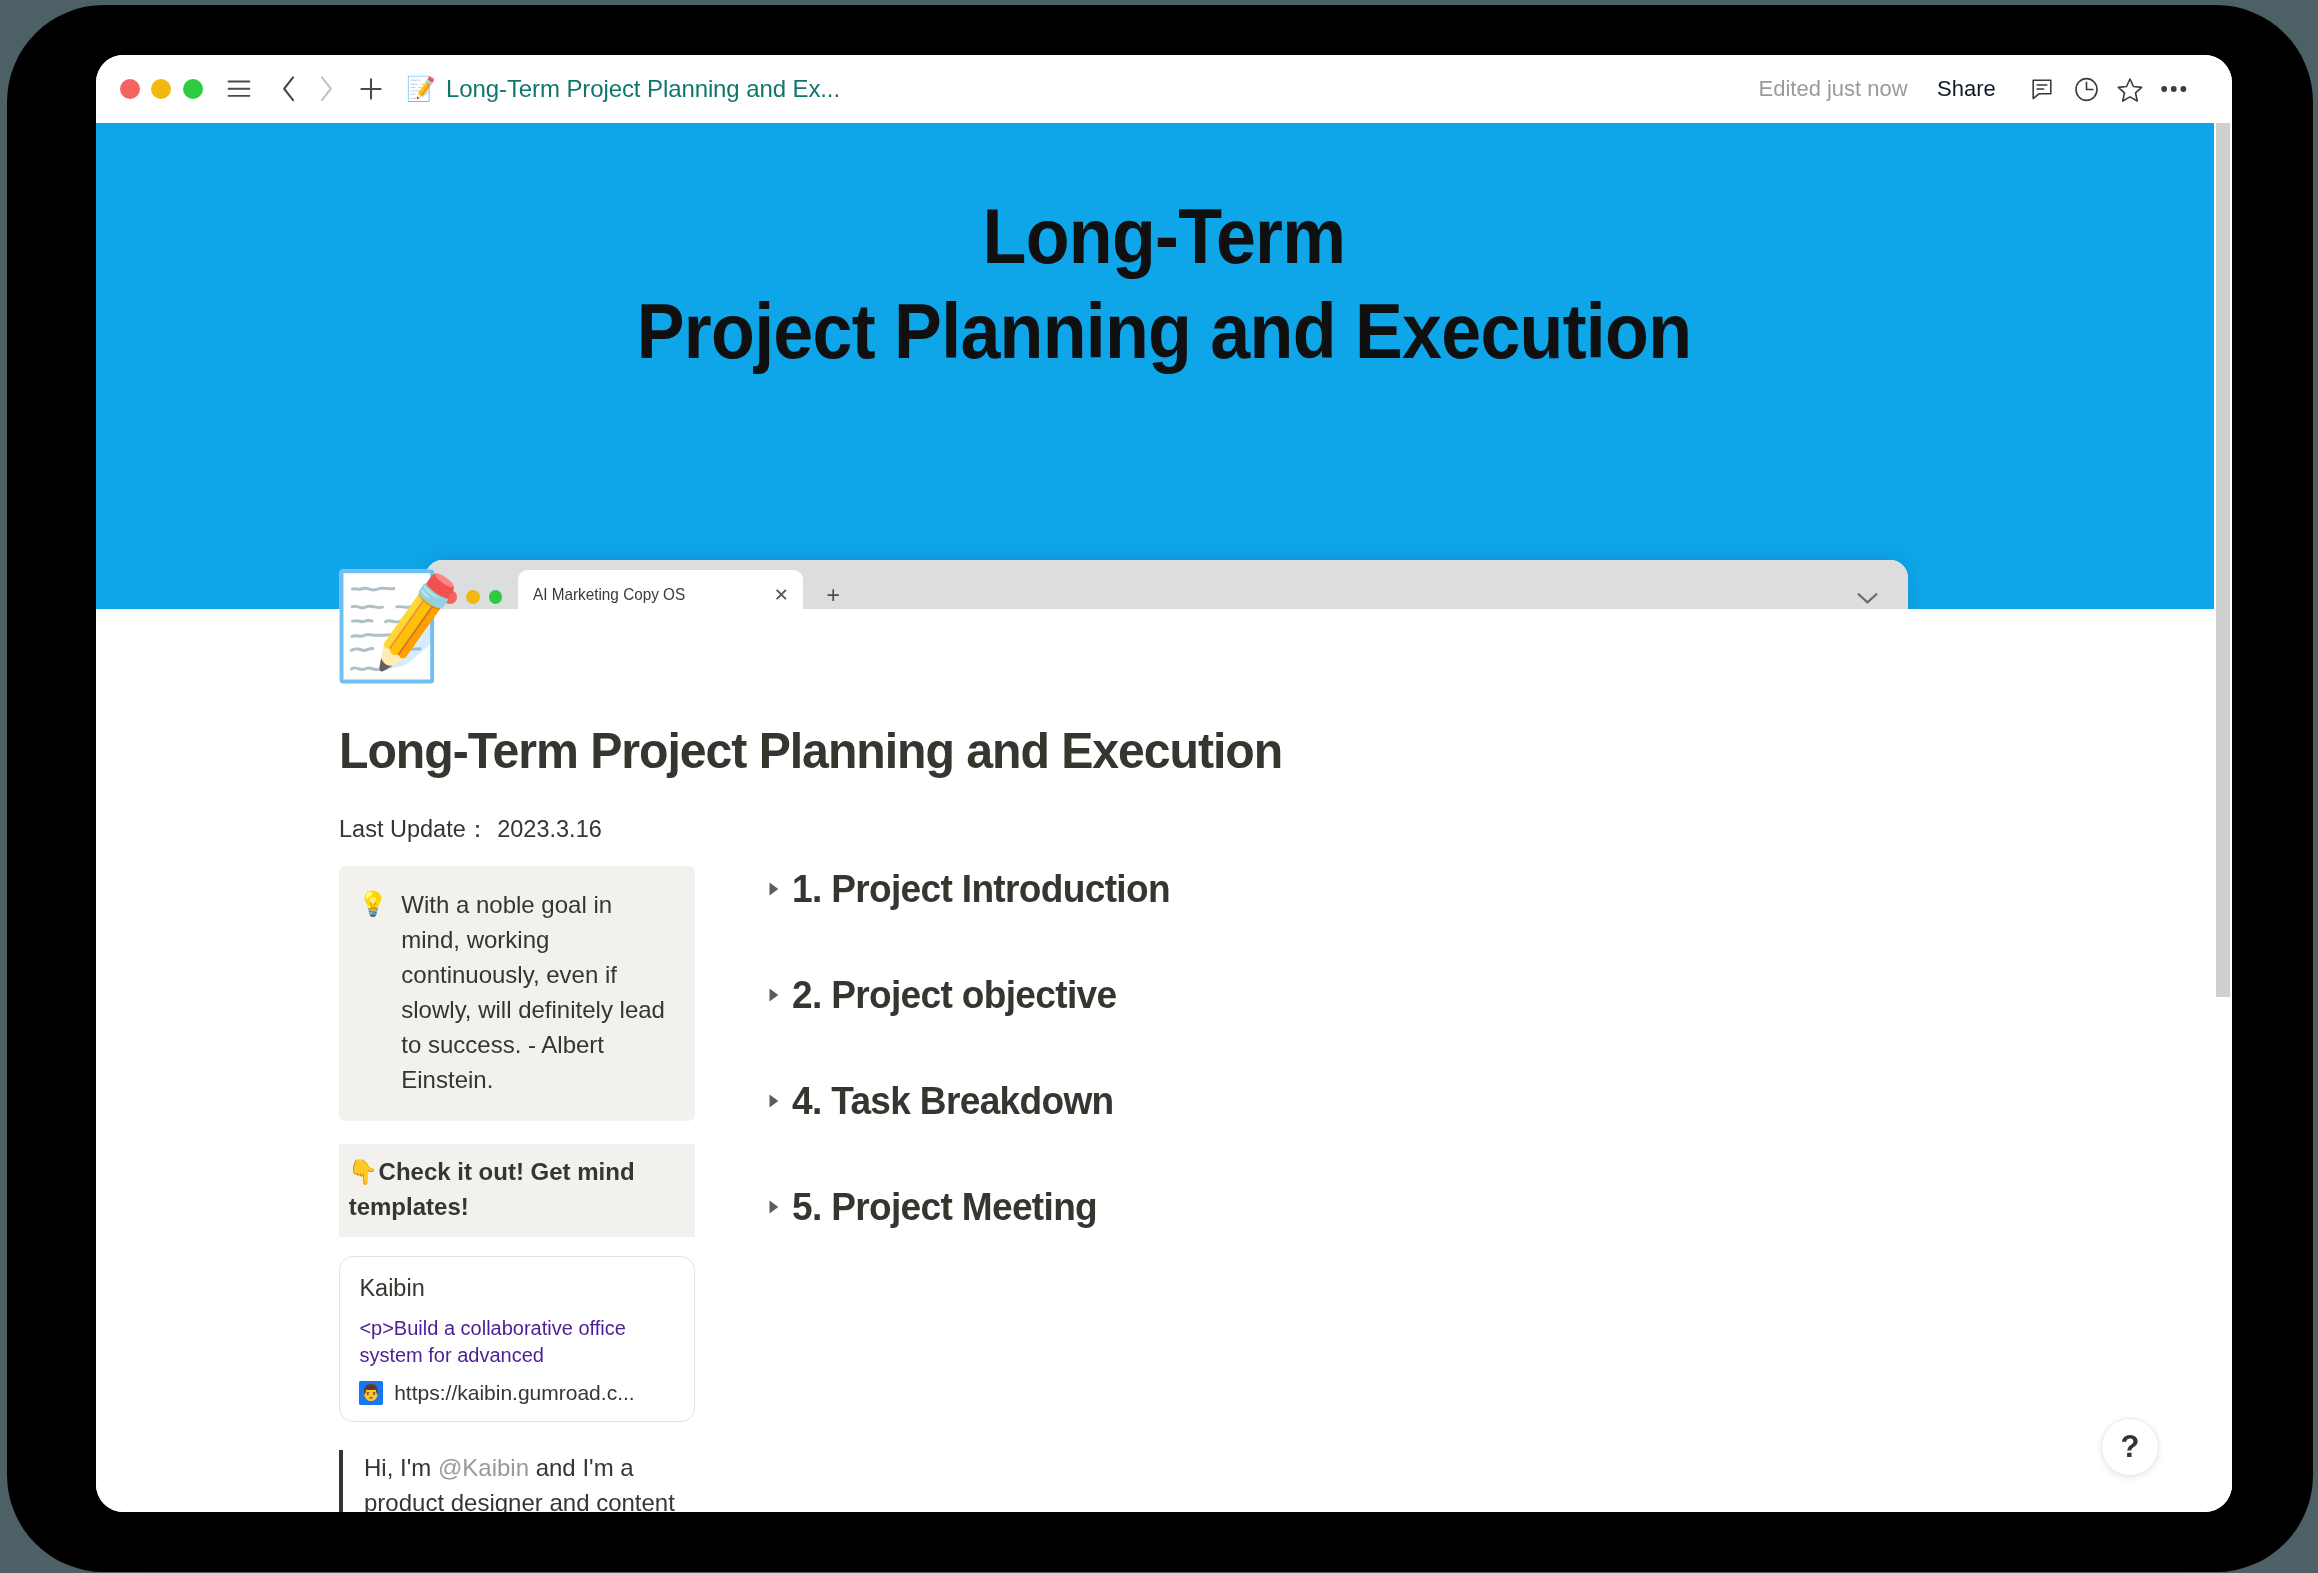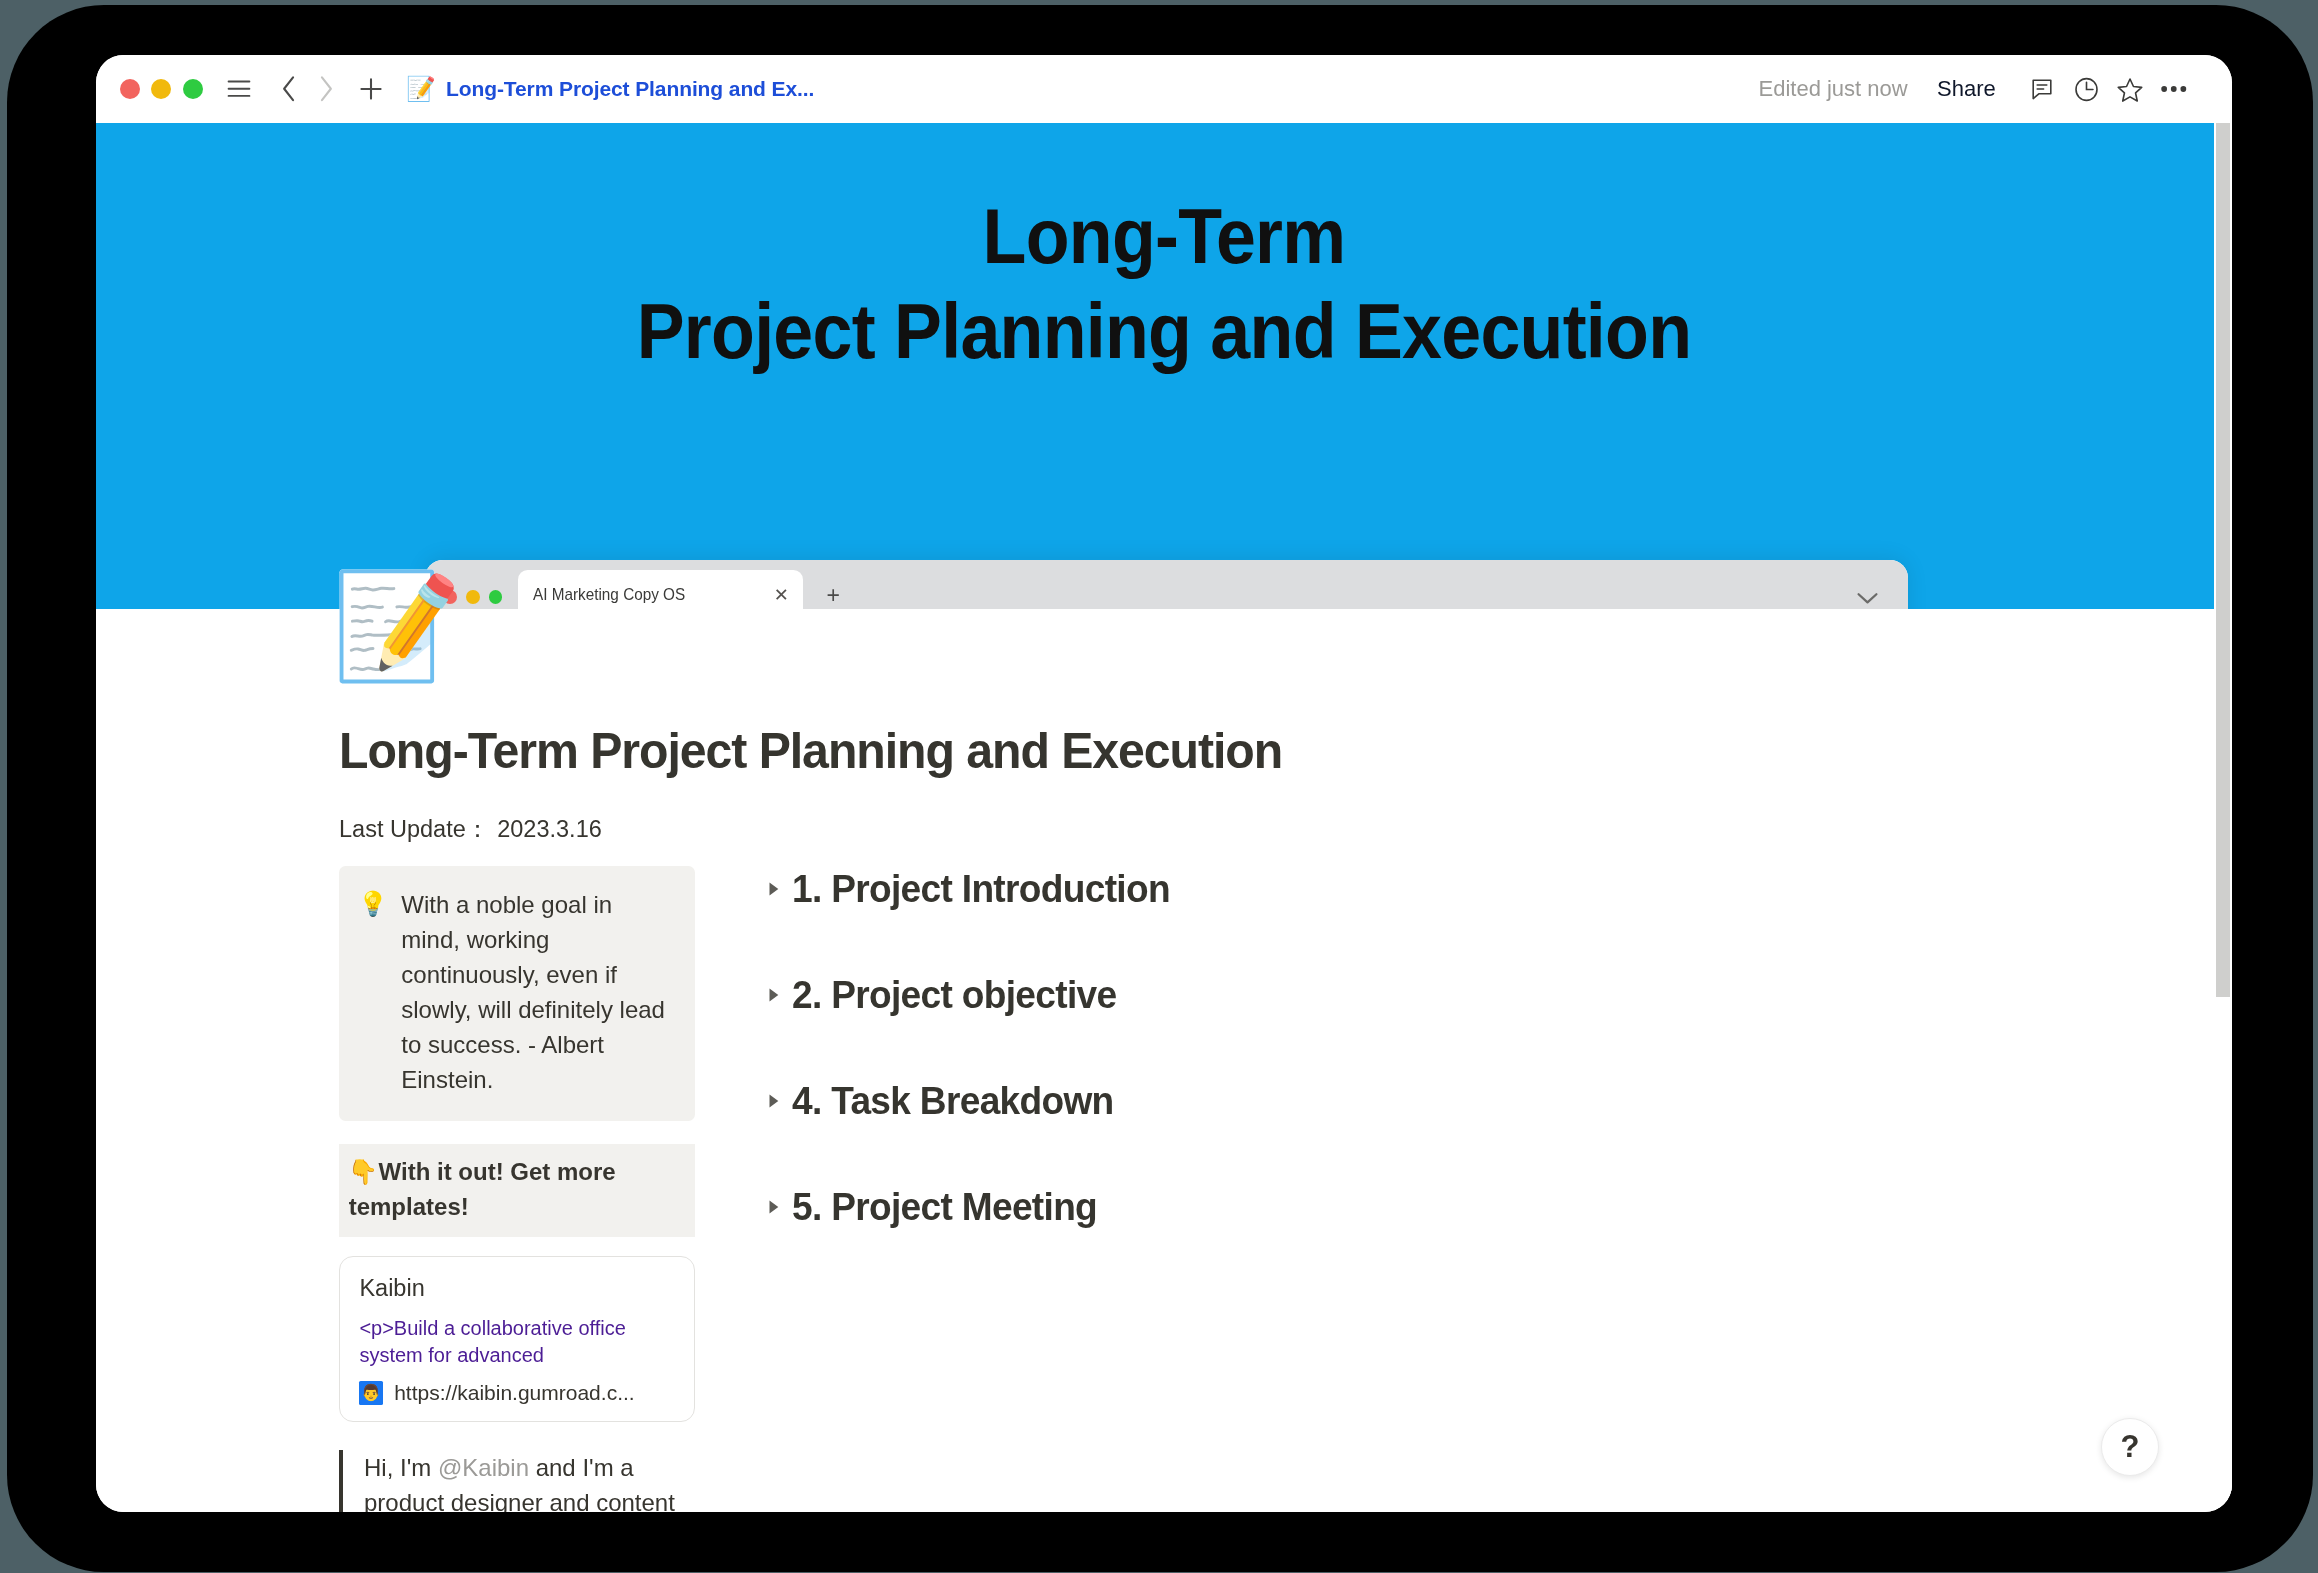--- a/index.html
+++ b/index.html
@@ -80,25 +80,24 @@
     margin-left: 14.6px;
     min-width: 0;
   }
   #crumb-emoji {
     font-size: 24px;
     line-height: 1;
     width: 27.5px; height: 27.5px;
     display: flex; align-items: center; justify-content: center;
   }
   #crumb-title {
-    font-size: 21px;
-    color: #1d4ed8;
+    font-size: 24px;
+    color: #0f766e;
     white-space: nowrap;
     letter-spacing: -0.1px;
-    font-weight: bold;
   }
 
   #tb-right {
     margin-left: auto;
     display: flex;
     align-items: center;
     gap: 0;
   }
   #edited-label {
     font-size: 22px;
@@ -506,21 +505,21 @@
           <div id="last-update">
             <span>Last Update：</span><span class="lu-value">2023.3.16</span>
           </div>
 
           <div class="callout">
             <span class="callout-emoji">💡</span>
             <span class="callout-text">With a noble goal in mind, working continuously, even if slowly, will definitely lead to success. - Albert Einstein.</span>
           </div>
 
           <div class="hl-block">
-            <span>👇</span><span>With it out! Get more templates!</span>
+            <span>👇</span><span>Check it out! Get mind templates!</span>
           </div>
 
           <div class="bookmark">
             <div class="bm-title">Kaibin</div>
             <div class="bm-desc">&lt;p&gt;Build a collaborative office system for advanced</div>
             <div class="bm-link-row">
               <span class="bm-favicon">👨</span>
               <span class="bm-url">https://kaibin.gumroad.c...</span>
             </div>
           </div>

